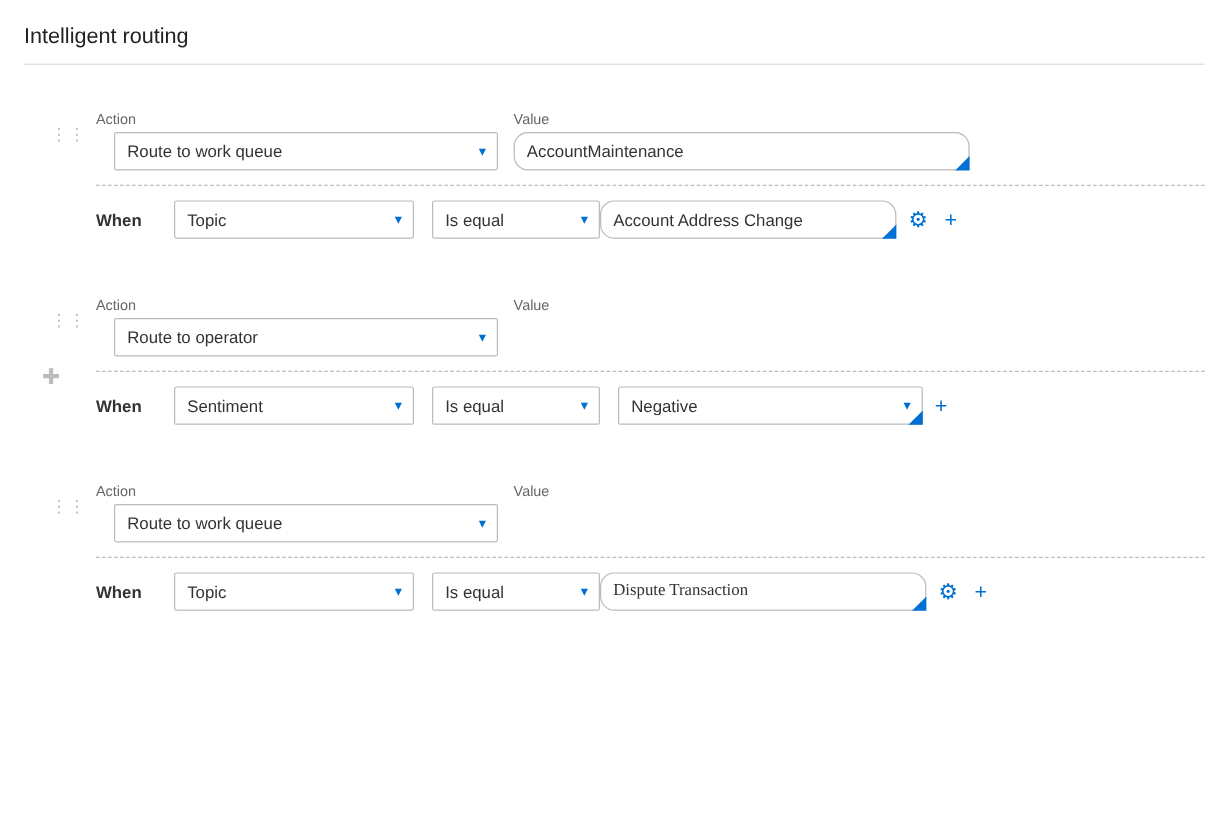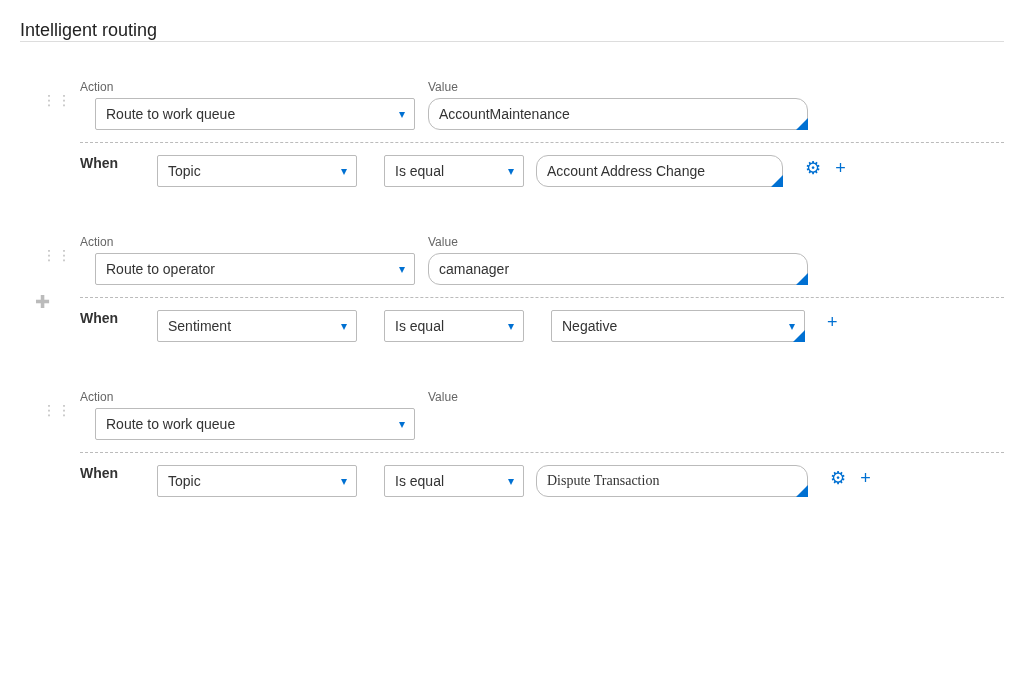--- a/index.html
+++ b/index.html
@@ -10,20 +10,21 @@
       color: #333;
       padding: 20px;
       width: 1024px;
       min-height: 679px;
     }
     .page-title {
       font-size: 18px;
       font-weight: 400;
       color: #222;
       margin-bottom: 16px;
+      padding-bottom: 12px;
       border-bottom: 1px solid #ddd;
     }
     .routing-container {
       padding: 10px 0;
     }
     .action-row {
       display: flex;
       align-items: flex-start;
       gap: 13px;
       padding: 12px 0 12px 60px;
@@ -106,22 +107,21 @@
       border-width: 0 0 12px 12px;
       border-color: transparent transparent #0070d2 transparent;
       pointer-events: none;
     }
     .divider-row {
       border-top: 1px dashed #bbb;
       margin-left: 60px;
     }
     .when-row {
       display: flex;
-      align-items: flex-start;
-      gap: 12px;
+      align-items: center;
       padding: 12px 0 12px 60px;
     }
     .when-label {
       font-weight: 700;
       font-size: 14px;
       color: #333;
       width: 50px;
       flex-shrink: 0;
     }
     .condition-select {
@@ -187,21 +187,20 @@
     <div class="rule-block-outer">
       <span class="" style="position: absolute; left: 22px; top: 24px; color: rgb(187, 187, 187); font-size: 14px; cursor: grab; letter-spacing: 1px;">⋮⋮</span>
       <span style="position: absolute; left: 15px; top: 68px; color: rgb(187, 187, 187); font-size: 18px; cursor: move;">✚</span>
       <div class="action-row">
         <div class="field-group">
           <span class="field-label">Action</span>
           <div class="select-wrapper"><select class="action-select"><option value="route_to_work_queue">Route to work queue</option><option value="route_to_operator" selected="">Route to operator</option></select><span class="select-arrow">▾</span></div>
         </div>
         <div class="field-group">
           <span class="field-label">Value</span>
-          <div class="value-input-wrapper"><input type="text" class="value-input" value="camanager" style=""><div class="value-corner"></div></div>
         </div>
       </div>
       <div class="divider-row"></div>
       <div class="when-row">
         <span class="when-label">When</span>
         <div class="select-wrapper"><select class="condition-select"><option value="topic">Topic</option><option value="sentiment" selected="">Sentiment</option></select><span class="select-arrow">▾</span></div>
         <div class="select-wrapper"><select class="operator-select"><option value="is_equal">Is equal</option><option value="is_not_equal">Is not equal</option></select><span class="select-arrow">▾</span></div>
         <div class="value-select-wrapper"><select class="value-select"><option value="negative">Negative</option><option value="positive">Positive</option><option value="neutral">Neutral</option></select><span class="select-arrow">▾</span><div class="value-select-corner"></div></div>
         <div class="row-actions">
           <button class="plus-btn">+</button>

